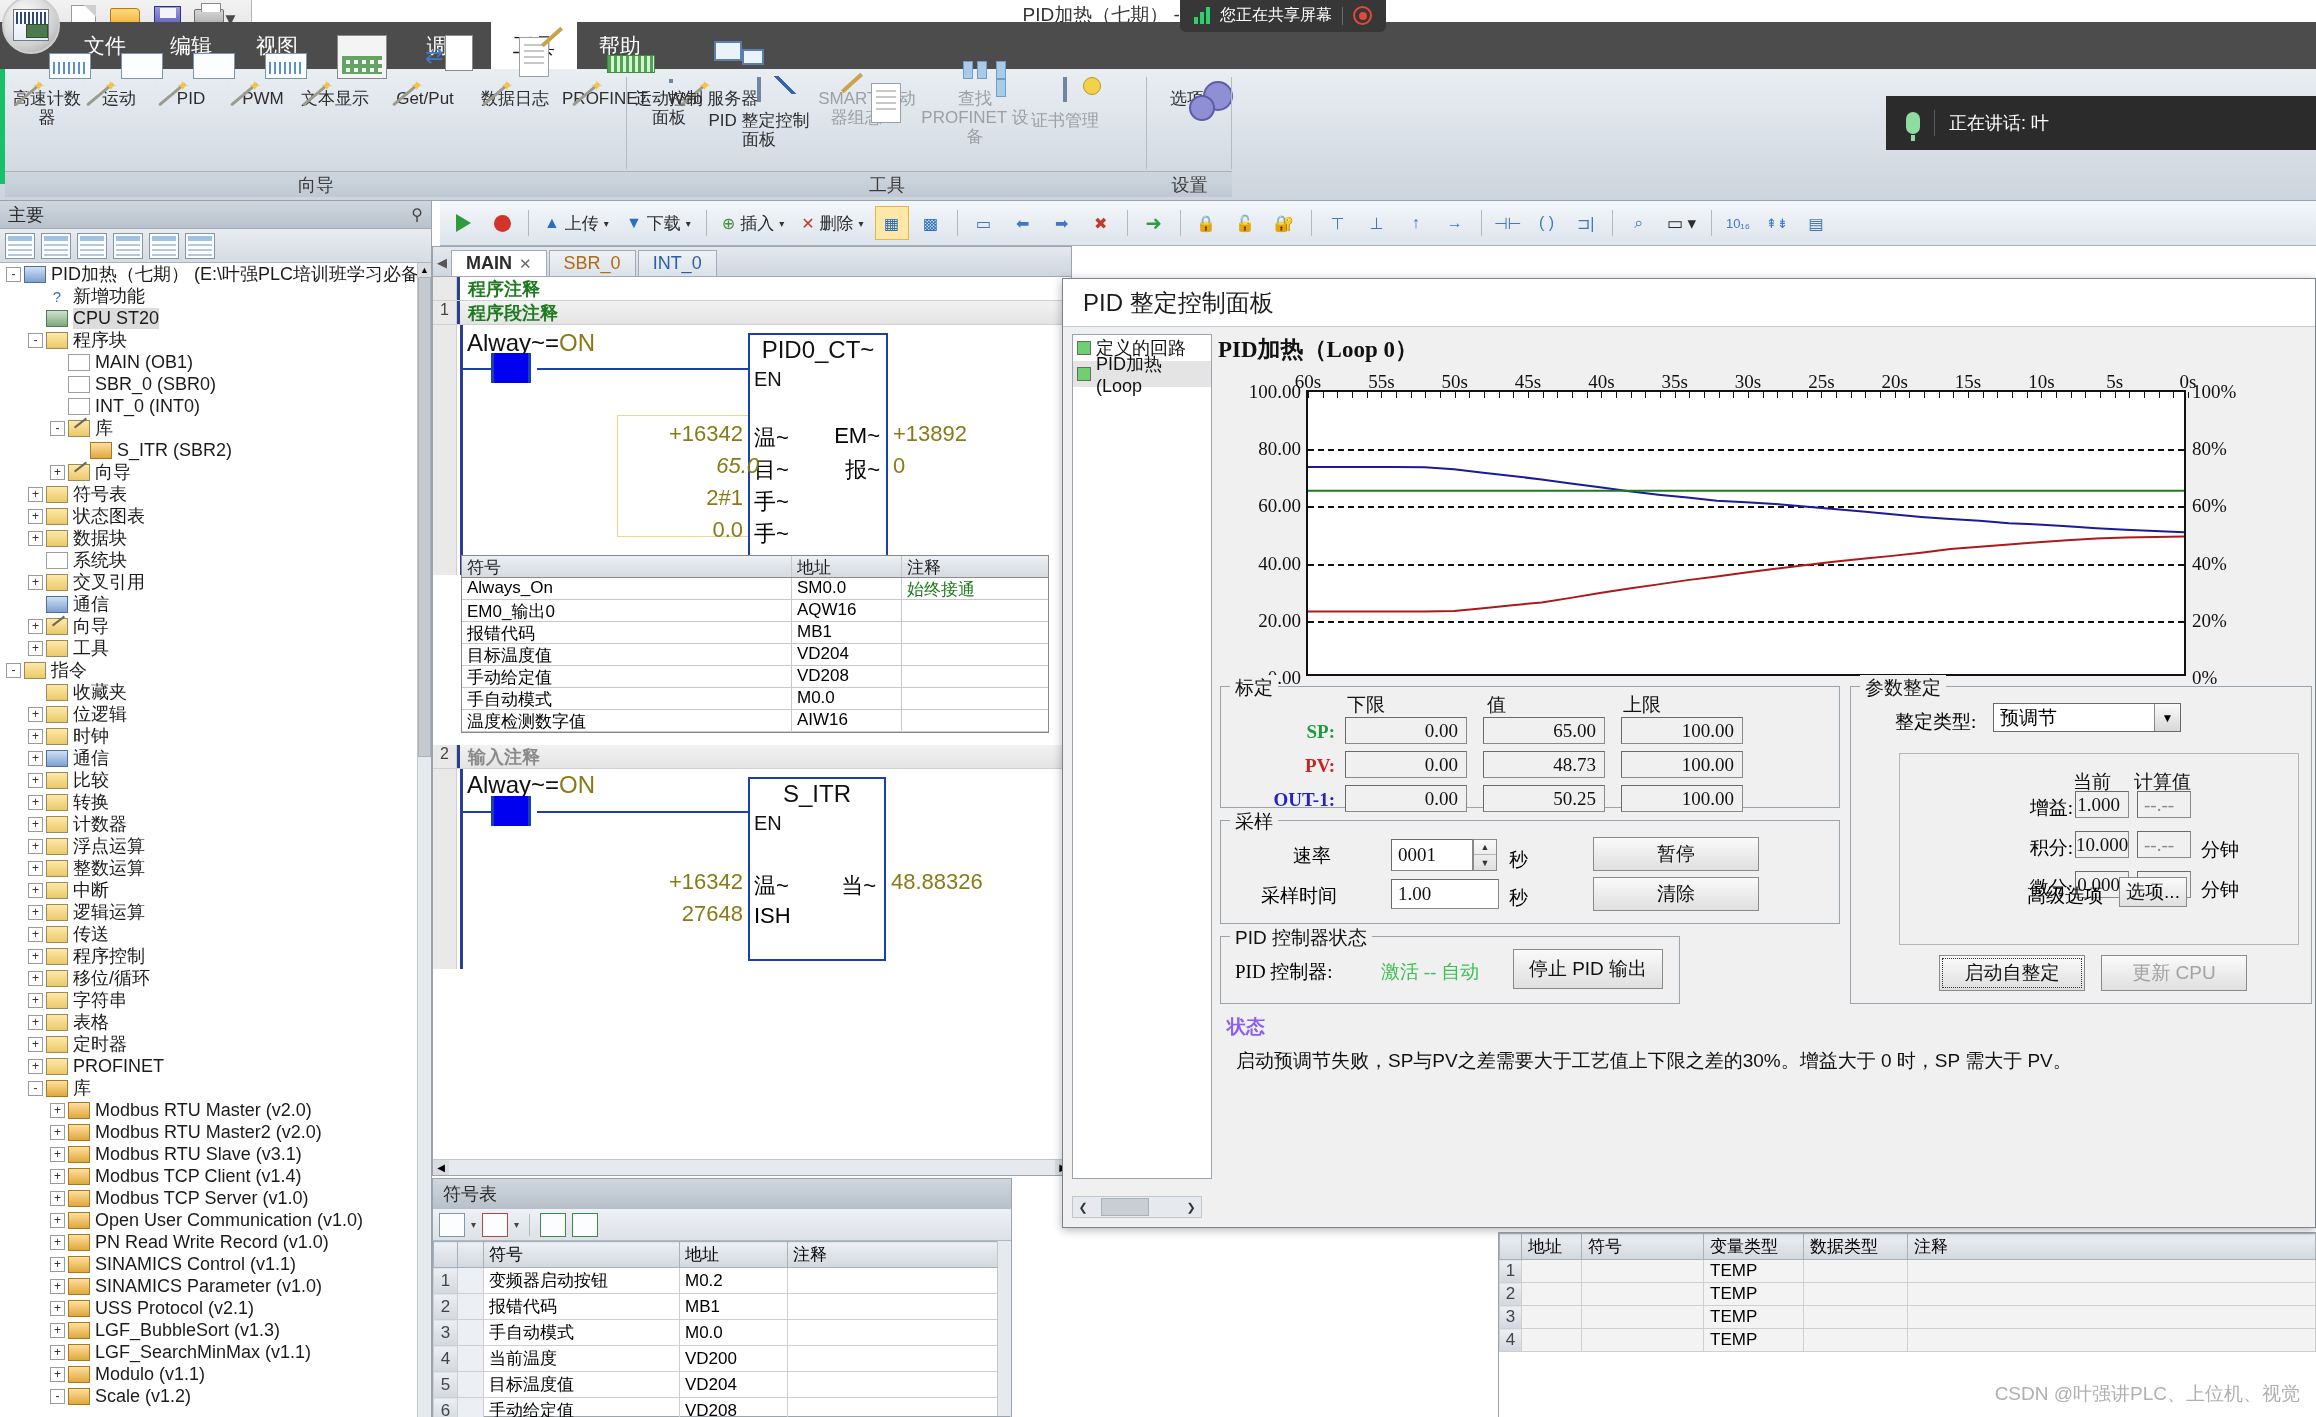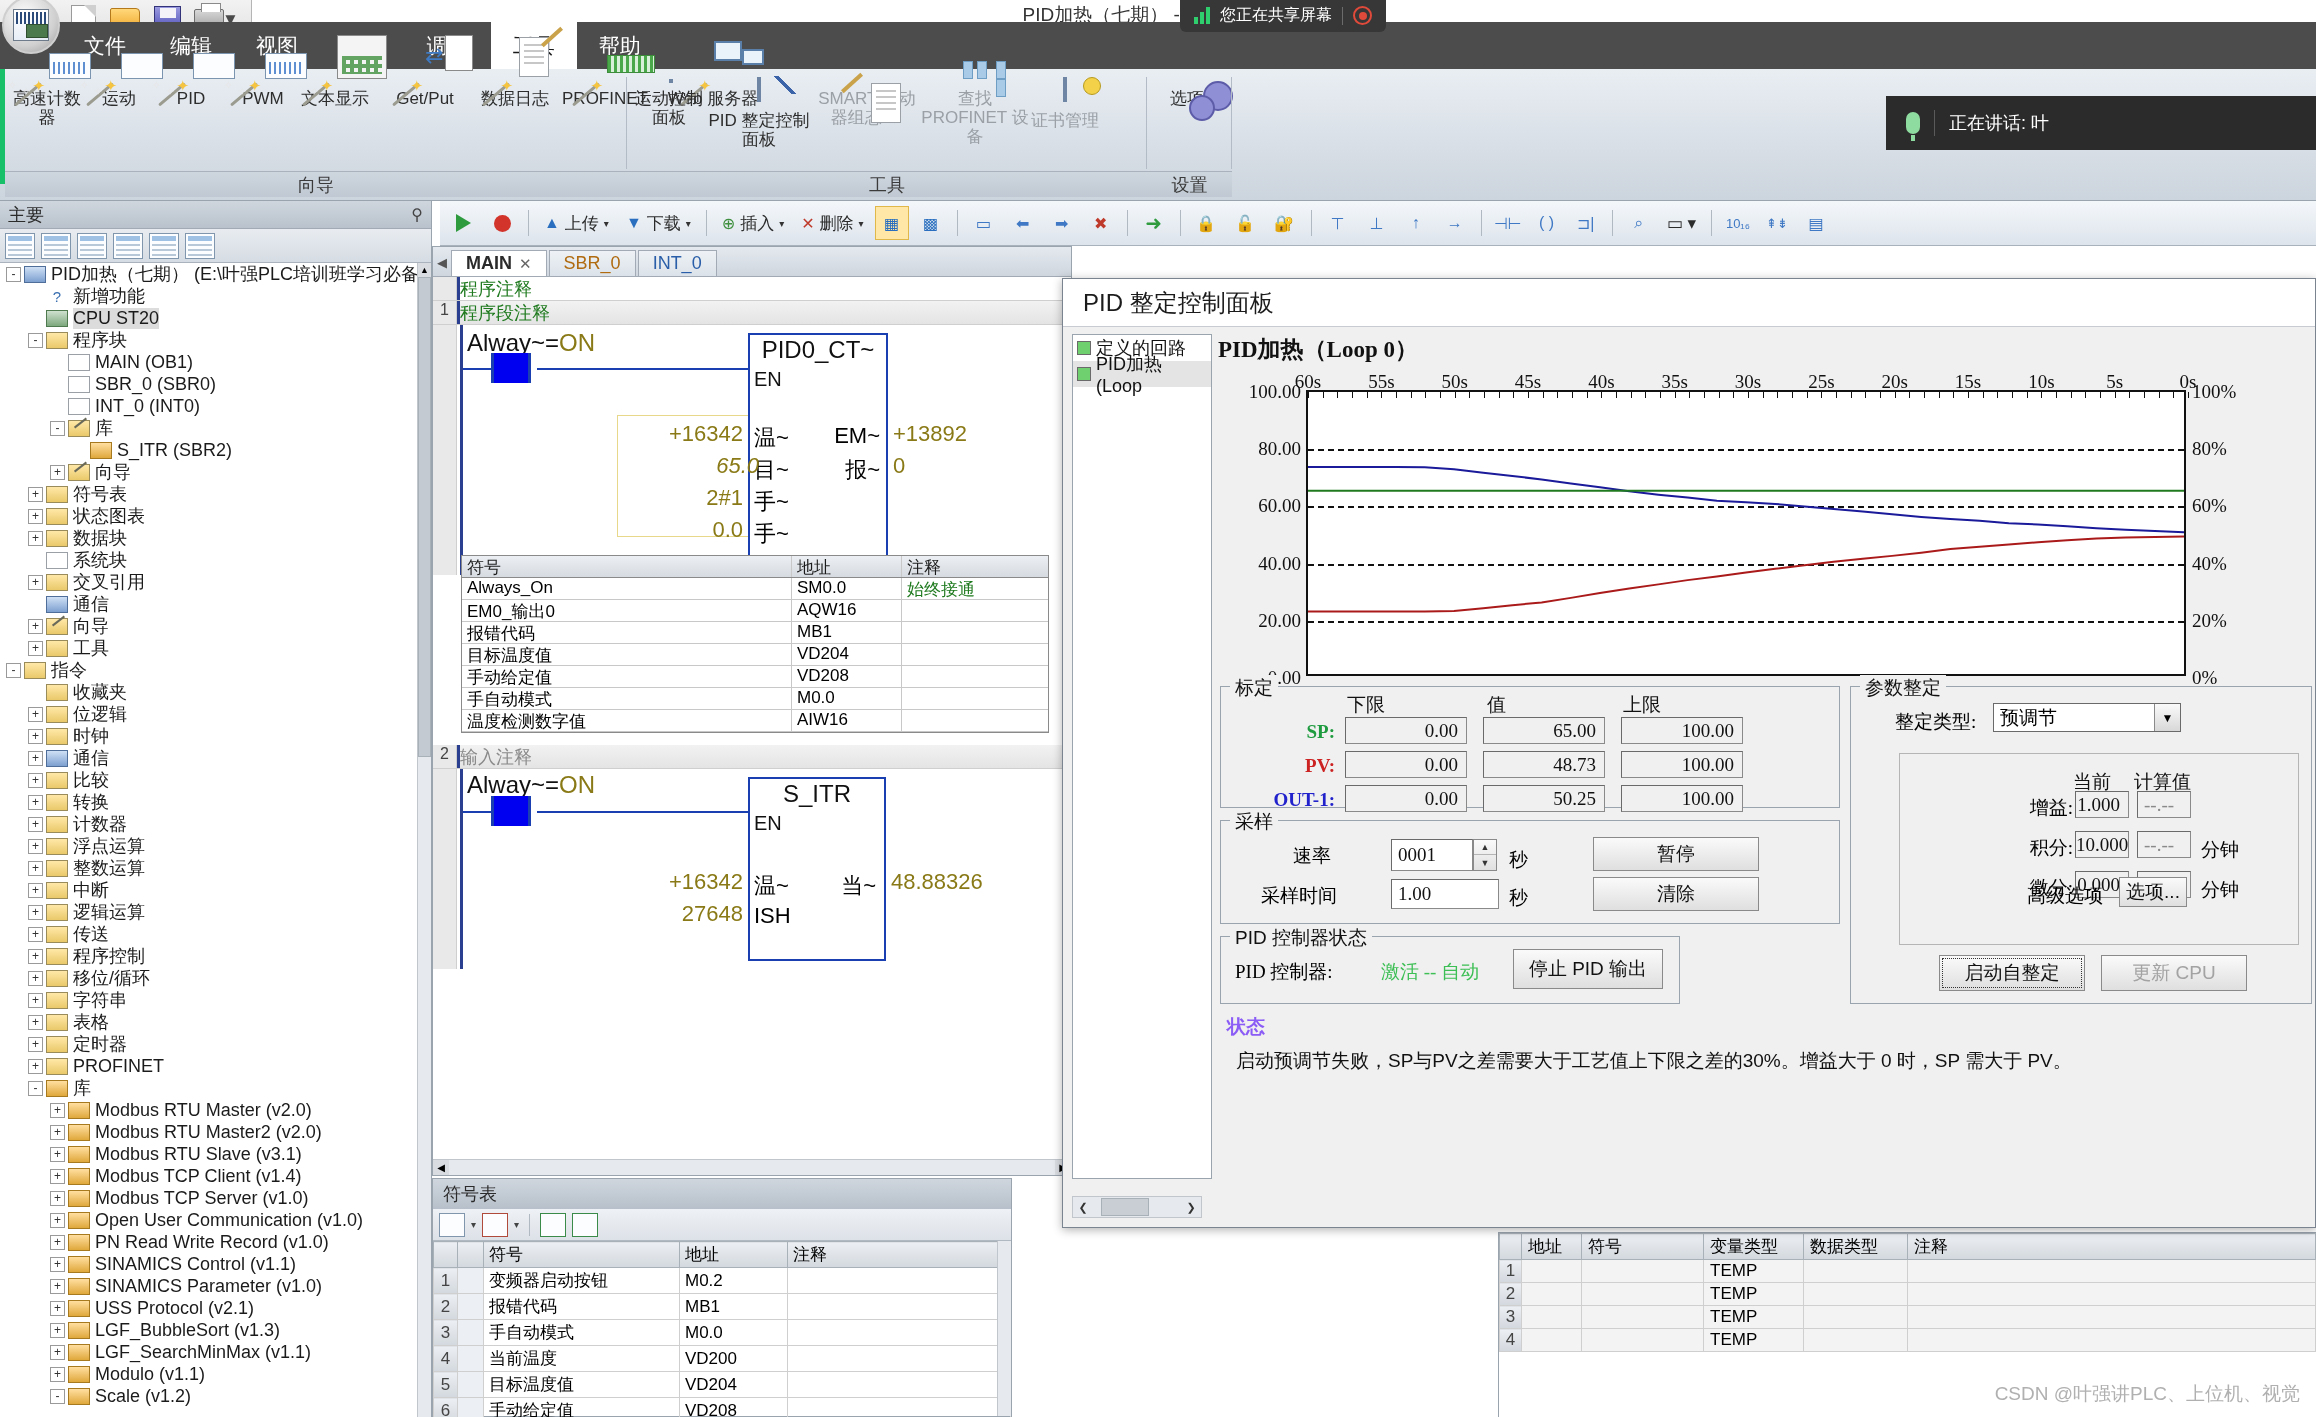--- a/index.html
+++ b/index.html
@@ -167,21 +167,21 @@
   .tab{ height:26px; padding:0 14px; display:flex; align-items:center; gap:7px; font-size:18px;
         background:linear-gradient(#eef2f6,#dbe2e9); border:1px solid #a2abb5; border-bottom:none; margin-right:2px; color:#2b2b2b;}
   .tab.active{ background:#fff; font-weight:bold; }
   .tab .x{ font-size:15px; color:#666;}
   .tab.t-orange{ color:#b06a10; }
   .tab.t-blue{ color:#2a5ea8; }
   #ldbody{ position:absolute; left:0; right:0; top:30px; bottom:16px; overflow:hidden; background:#fff;}
   .cmt-row{ height:24px; border-bottom:1px solid #cfcfcf; display:flex; align-items:center;}
   .cmt-row .gut{ width:24px; height:100%; background:#e9e9e9; border-right:1px solid #cfcfcf; font-size:16px; text-align:center; color:#444;}
   .cmt-row .bar{ width:3px; height:100%; background:#2a3f8f;}
-  .cmt-row .tx{ font-size:18px; color:#1f7a1f;}
+  .cmt-row .tx{ padding-left:8px; font-size:18px; color:#1f7a1f;font-weight:bold;}
   .cmt-row .tx.grey{ color:#8a8a8a; }
   .rungwrap{ position:relative; }
   .rung-gut{ position:absolute; left:0; top:0; width:24px; bottom:0; background:#e9e9e9; border-right:1px solid #cfcfcf; font-size:16px; text-align:center; color:#444; padding-top:2px;}
   .rail{ position:absolute; left:27px; top:0; bottom:0; width:3px; background:#2a3f8f;}
   .netlabel{ position:absolute; font-family:"Liberation Sans",sans-serif; }
   .gold{ color:#8a7a17; }
   .fbox{ position:absolute; border:2px solid #1a3fb0; background:#fff; }
   .fbox .title{ text-align:center; font-size:24px; color:#111; padding-top:1px;}
   .fbox .en{ font-size:20px; color:#111; padding-left:4px;}
   .contact{ position:absolute; width:40px;height:30px;background:#0000f0;border-left:3px solid #1a3fb0;border-right:3px solid #1a3fb0;}

